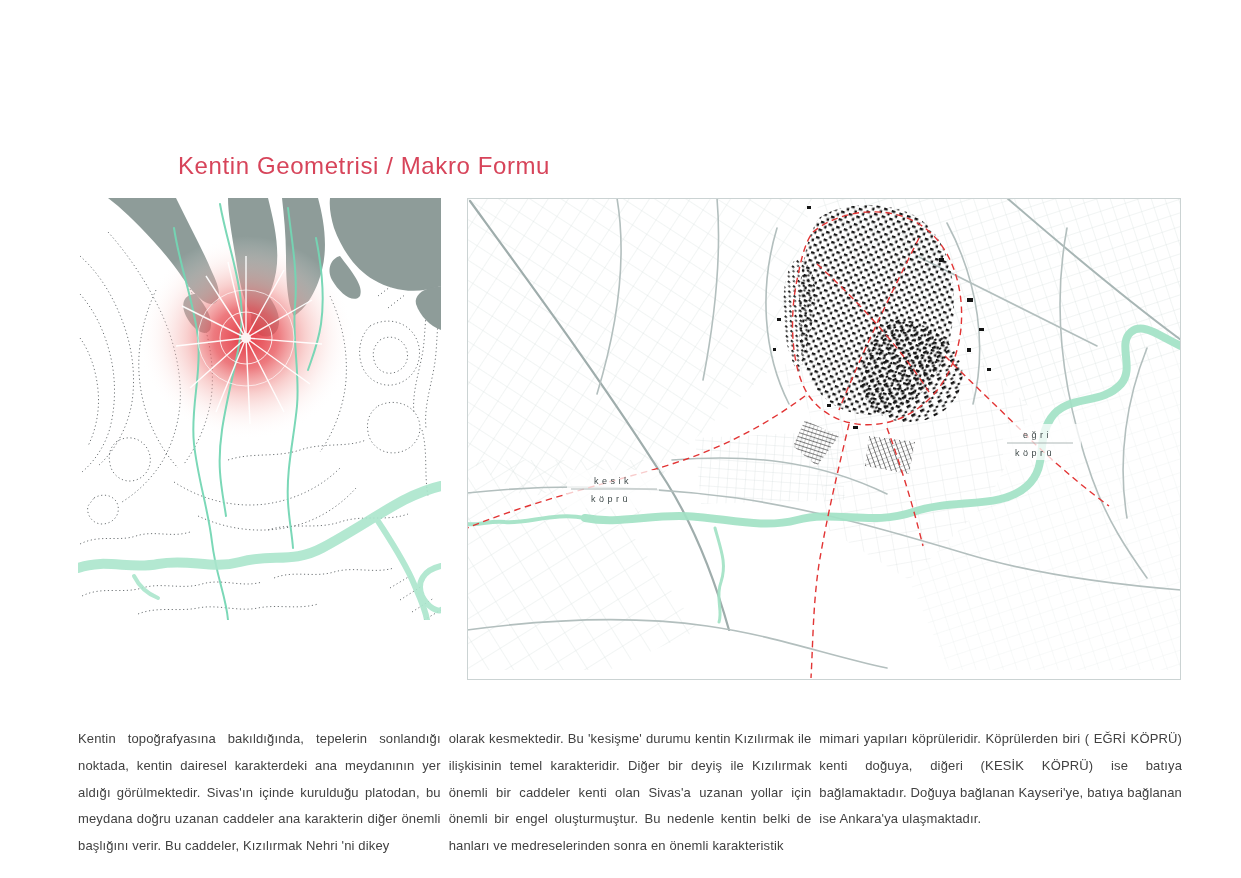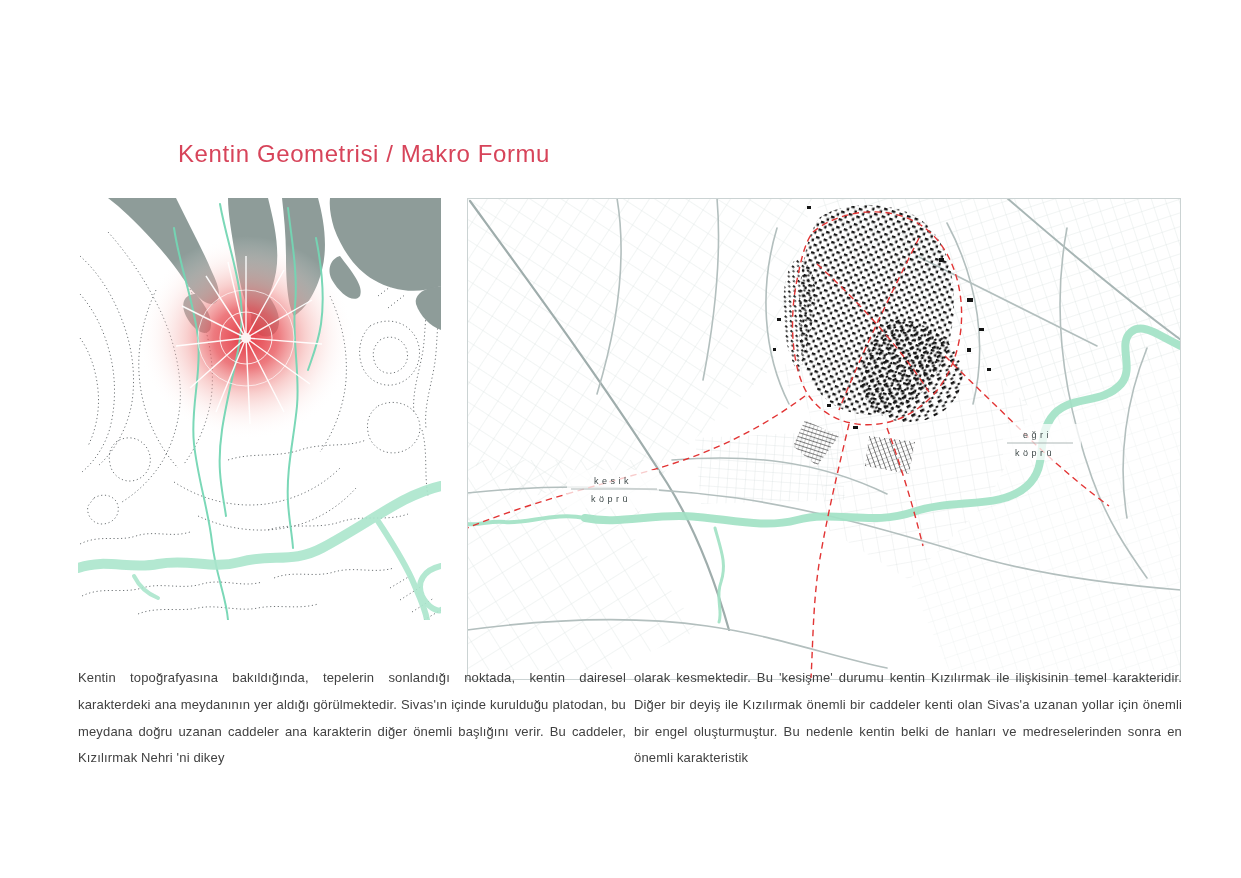--- a/index.html
+++ b/index.html
@@ -1,28 +1,28 @@
 <!DOCTYPE html>
 <html><head>
 <meta charset="utf-8">
 <style>
   html,body{margin:0;padding:0;}
   body{
     width:1241px;height:878px;background:#ffffff;position:relative;overflow:hidden;
     font-family:"Liberation Sans", sans-serif;
   }
   .page-title{
-    position:absolute;left:178px;top:140px;
+    position:absolute;left:178px;top:152px;
     font-size:24px;letter-spacing:0.6px;color:#d7445a;font-weight:400;
   }
   .map{position:absolute;}
   #leftmap{left:78px;top:198px;}
   #rightmap{left:467px;top:198px;}
   .cols{
-    position:absolute;left:78px;top:665px;width:1104px;
+    position:absolute;left:78px;top:726px;width:1104px;
     display:flex;gap:8px;
   }
   .col{
     flex:1;font-size:13px;line-height:2.06;text-align:justify;
     color:#414141;letter-spacing:0.15px;
   }
   text.maplabel{
     font-family:"Liberation Sans", sans-serif;
     font-size:9px;letter-spacing:3.5px;fill:#404b4b;
   }
@@ -218,13 +218,14 @@
     <line x1="540" y1="245" x2="606" y2="245" stroke="#9aa6a5" stroke-width="0.8"></line>
     <text class="maplabel" x="548" y="258">köprü</text>
   </g>
 
   <rect x="0.5" y="0.5" width="713" height="481" fill="none" stroke="#cbd3d3" stroke-width="1"></rect>
 </svg>
 
 <div class="cols">
   <div class="col">Kentin topoğrafyasına bakıldığında, tepelerin sonlandığı noktada, kentin dairesel karakterdeki ana meydanının yer aldığı görülmektedir. Sivas'ın içinde kurulduğu platodan, bu meydana doğru uzanan caddeler ana karakterin diğer önemli başlığını verir. Bu caddeler, Kızılırmak Nehri 'ni dikey</div>
   <div class="col">olarak kesmektedir. Bu 'kesişme' durumu kentin Kızılırmak ile ilişkisinin temel karakteridir. Diğer bir deyiş ile Kızılırmak önemli bir caddeler kenti olan Sivas'a uzanan yollar için önemli bir engel oluşturmuştur. Bu nedenle kentin belki de hanları ve medreselerinden sonra en önemli karakteristik</div>
+  <div class="col">mimari yapıları köprüleridir.  Köprülerden biri ( EĞRİ KÖPRÜ) kenti doğuya, diğeri (KESİK KÖPRÜ) ise batıya bağlamaktadır.  Doğuya bağlanan Kayseri'ye, batıya bağlanan ise Ankara'ya ulaşmaktadır.</div>
 </div>
 
 </body></html>

